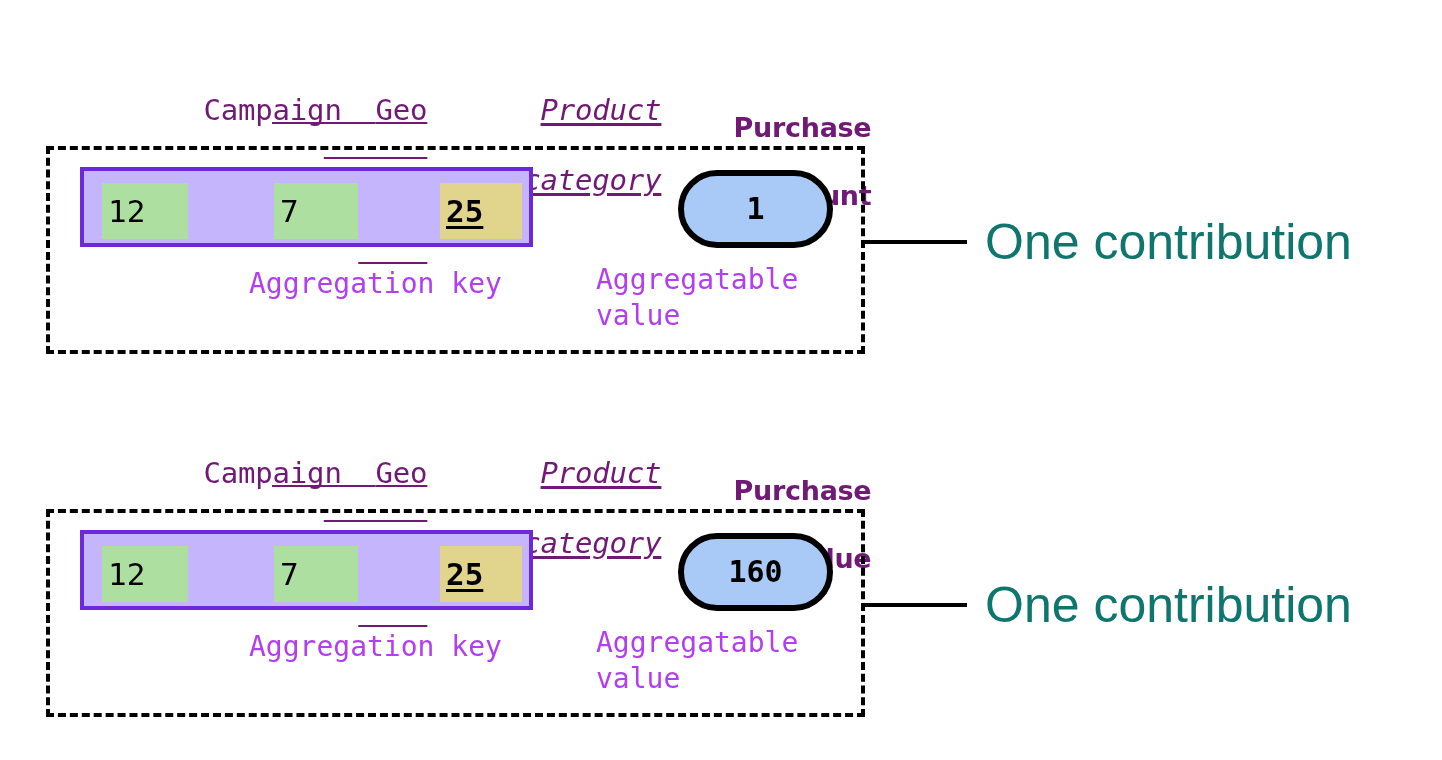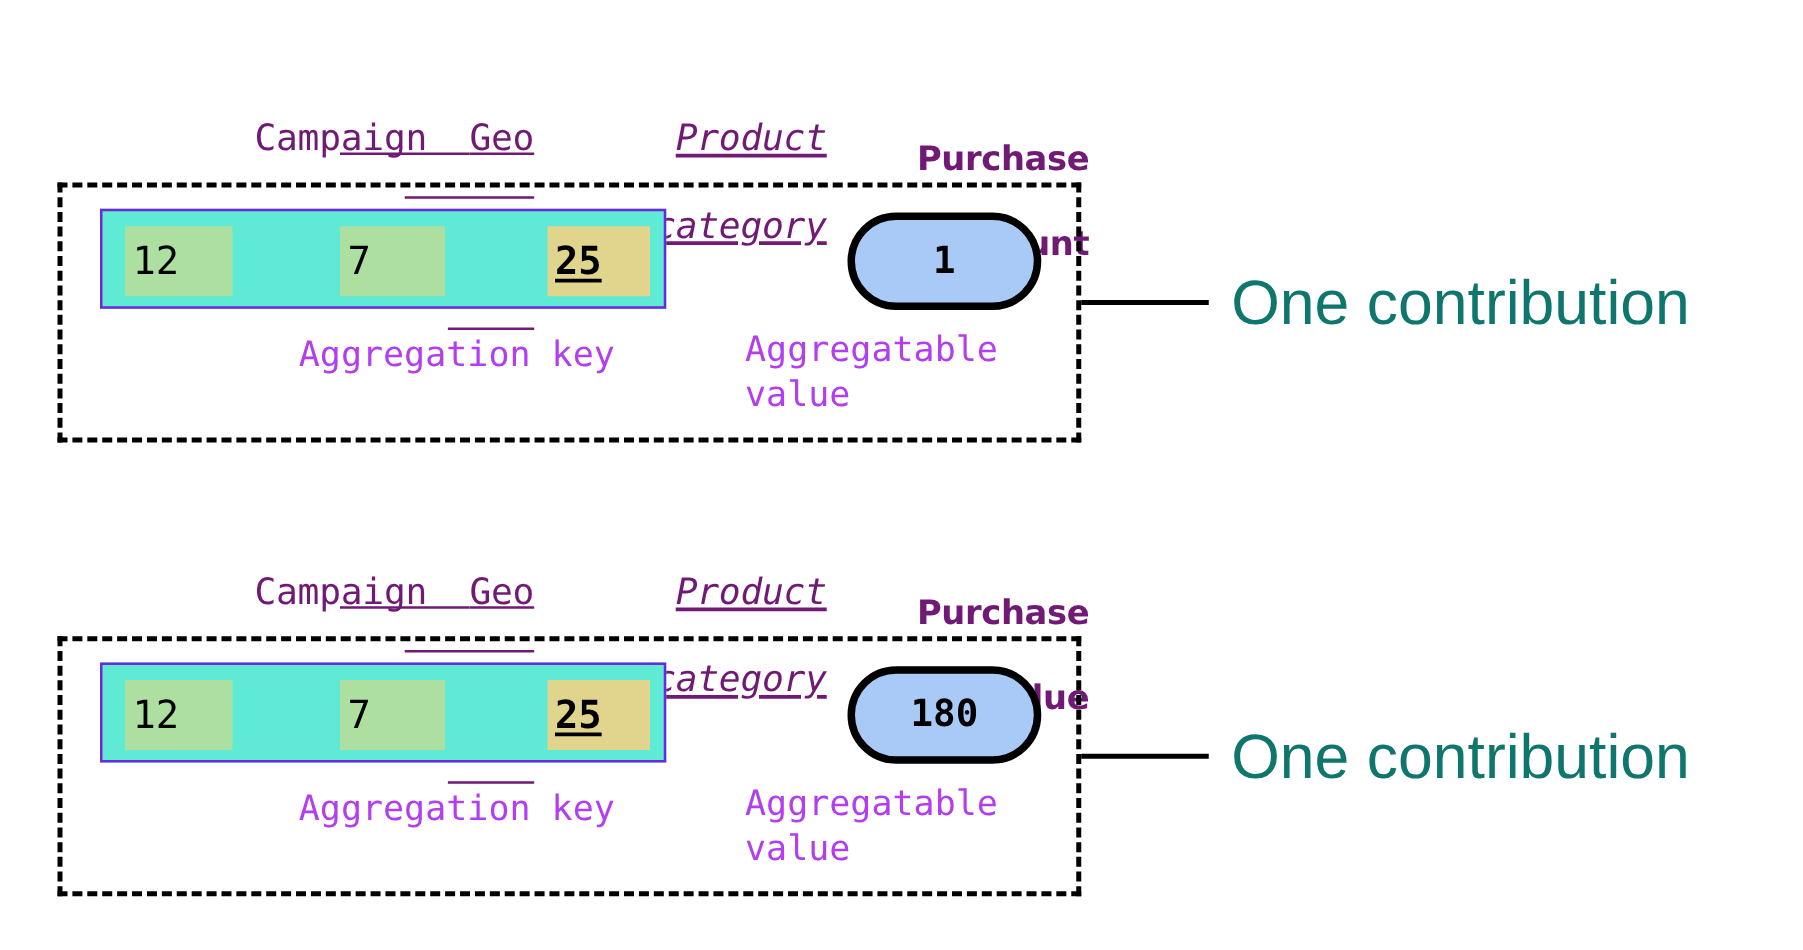--- a/index.html
+++ b/index.html
@@ -70,22 +70,22 @@
   }
 
   
   .key-box {
     position: absolute;
     left: 80px;
     top: 167px;
     width: 453px;
     height: 80px;
     box-sizing: border-box;
-    border: 2px solid #6d28d9;
-    background: #5eead4;
+    border: 4px solid #6d28d9;
+    background: #c4b5fd;
   }
   .cell {
     position: absolute;
     top: 12px;
     height: 56px;
     display: flex;
     align-items: center;
     box-sizing: border-box;
     padding-left: 6px;
   }
@@ -130,21 +130,21 @@
   
   .cap {
     position: absolute;
     font-family: "DejaVu Sans Mono", monospace;
     font-size: 28px;
     line-height: 36px;
     color: #b23ef0;
     white-space: pre;
   }
   .cap.cap-key {
-    left: 239px;
+    left: 249px;
     top: 266px;
   }
   .cap.cap-value {
     left: 596px;
     top: 262px;
     width: 236px;
     text-align: left;
     white-space: normal;
   }
 
@@ -246,21 +246,21 @@
     </div>
     <div class="cell c-geo">
       <span>7</span>
     </div>
     <div class="cell c-product">
       <span>25</span>
     </div>
   </div>
 
   <div class="pill">
-    <span>180</span>
+    <span>160</span>
   </div>
 
   <div class="cap cap-key">Aggregation key</div>
   <div class="cap cap-value">Aggregatable value</div>
 
   <div class="connector"></div>
   <div class="callout-label">One contribution</div>
 </div>
 
 </body></html>

